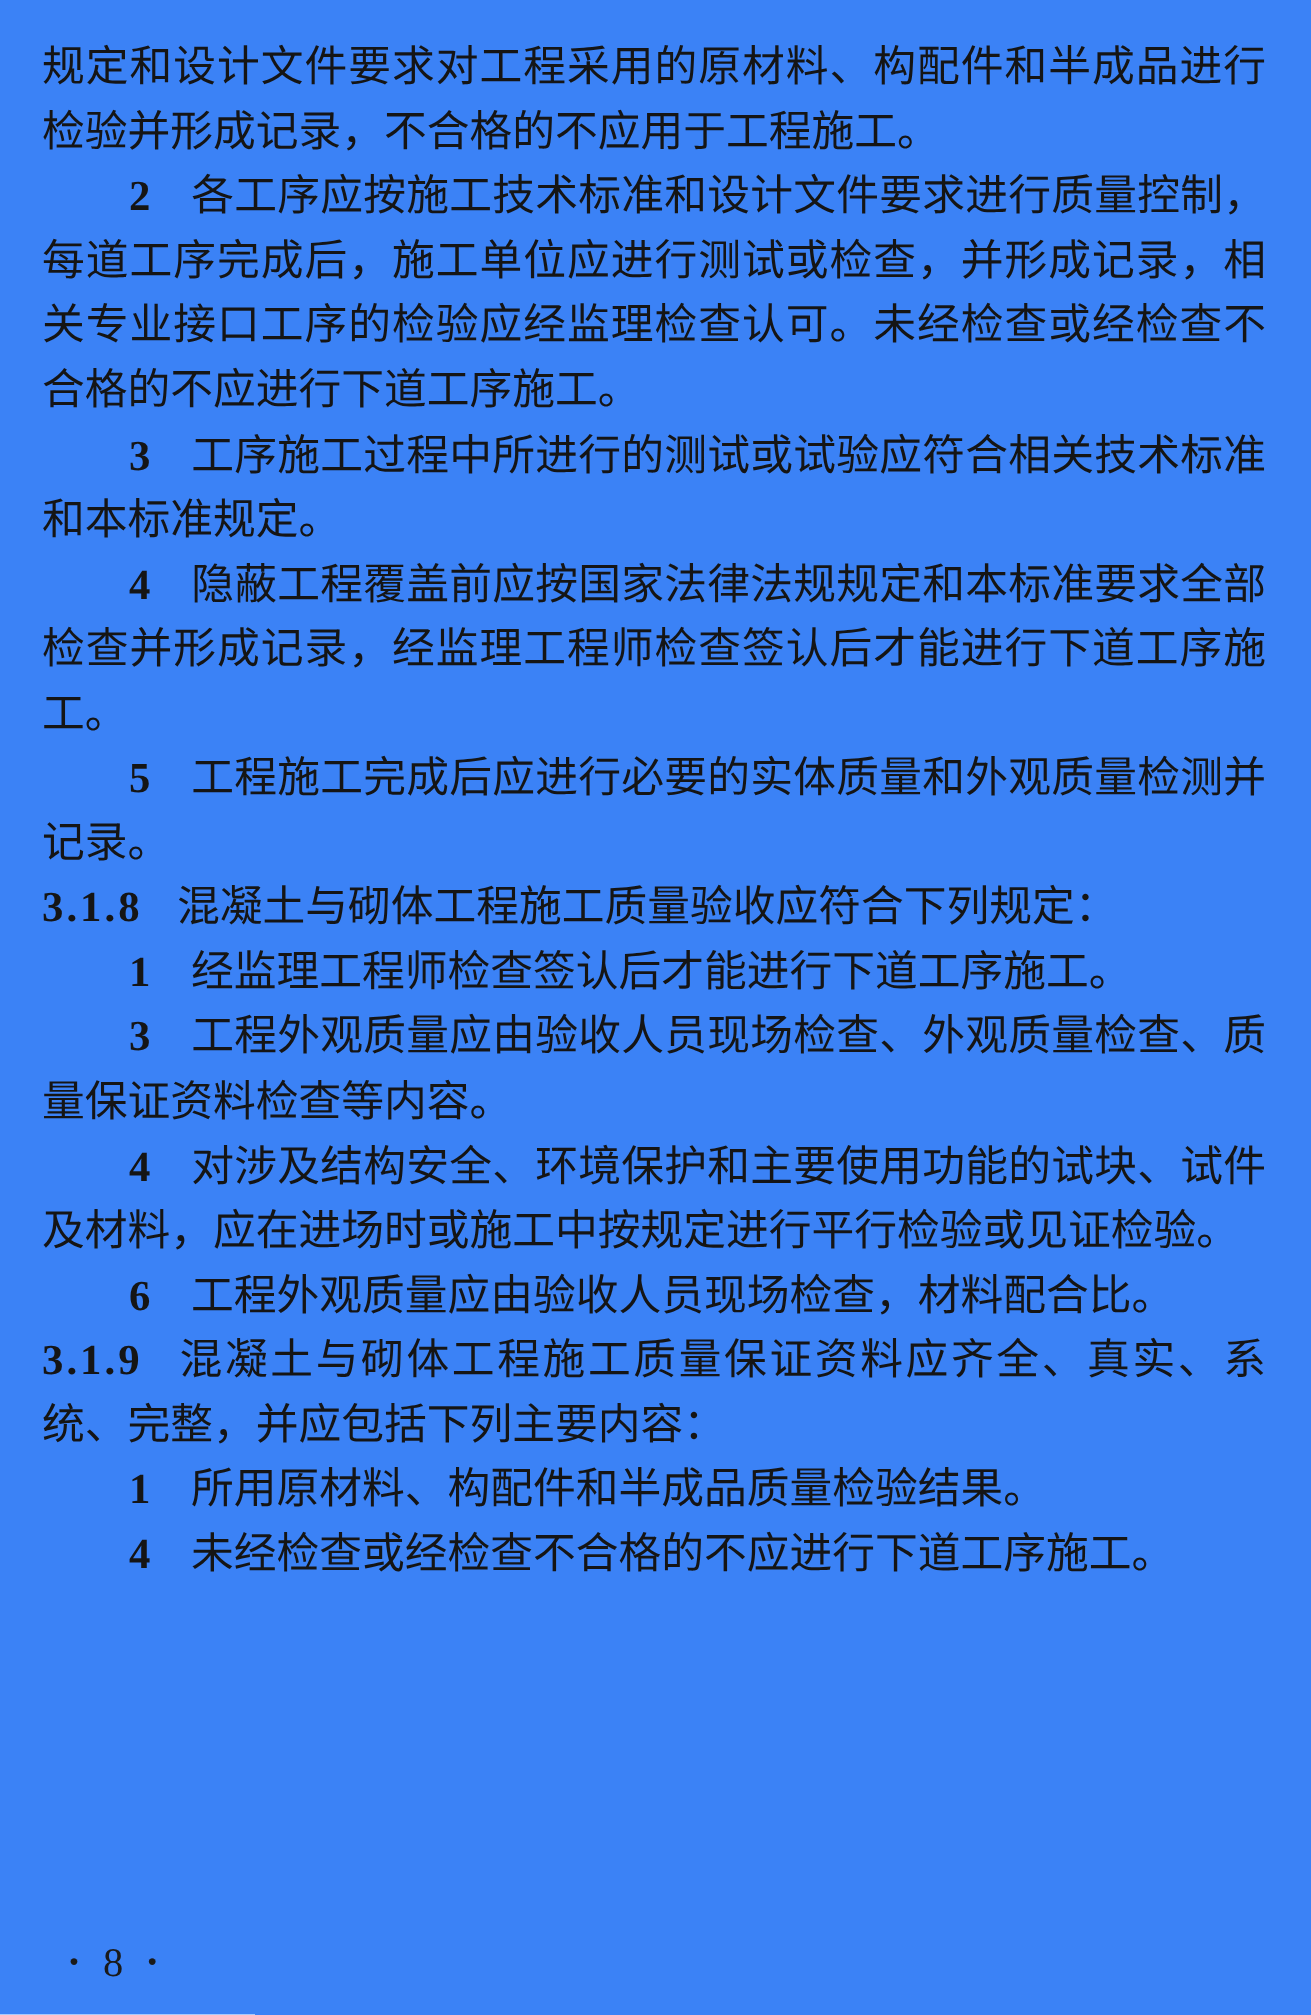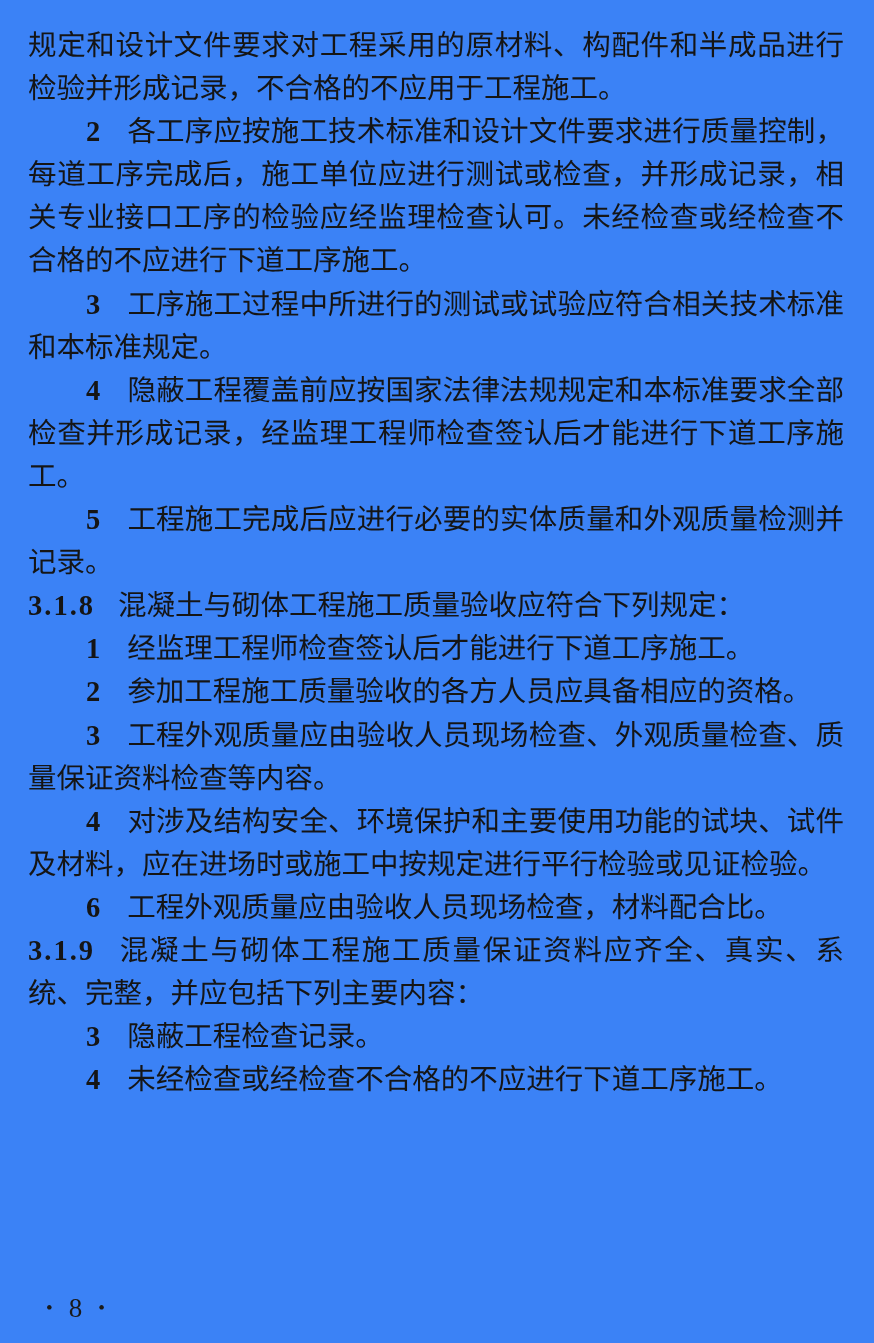--- a/index.html
+++ b/index.html
@@ -70,32 +70,31 @@
   <p class="para item"><span class="num">3</span><span>工序施工过程中所进行的测试或试验应符合相关技术标准和本标准规定。</span></p>
 
   <p class="para item"><span class="num">4</span><span>隐蔽工程覆盖前应按国家法律法规规定和本标准要求全部检查并形成记录，经监理工程师检查签认后才能进行下道工序施工。</span></p>
 
   <p class="para item"><span class="num">5</span><span>工程施工完成后应进行必要的实体质量和外观质量检测并记录。</span></p>
 
   <p class="para section"><span class="num">3.1.8</span><span>混凝土与砌体工程施工质量验收应符合下列规定：</span></p>
 
   <p class="para item"><span class="num">1</span><span>经监理工程师检查签认后才能进行下道工序施工。</span></p>
 
-  <p class="para item"><span class="num">2</span><span>参加工程施工质量验收的各方人员应具备相应的资格。</span></p>
 
   <p class="para item"><span class="num">3</span><span>工程外观质量应由验收人员现场检查、外观质量检查、质量保证资料检查等内容。</span></p>
 
   <p class="para item"><span class="num">4</span><span>对涉及结构安全、环境保护和主要使用功能的试块、试件及材料，应在进场时或施工中按规定进行平行检验或见证检验。</span></p>
 
 
   <p class="para item"><span class="num">6</span><span>工程外观质量应由验收人员现场检查，材料配合比。</span></p>
 
   <p class="para section"><span class="num">3.1.9</span><span>混凝土与砌体工程施工质量保证资料应齐全、真实、系统、完整，并应包括下列主要内容：</span></p>
 
+  <p class="para item"><span class="num">1</span><span>所用原材料、构配件和半成品质量检验结果。</span></p>
 
 
-  <p class="para item"><span class="num">3</span><span>隐蔽工程检查记录。</span></p>
 
   <p class="para item"><span class="num">4</span><span>未经检查或经检查不合格的不应进行下道工序施工。</span></p>
 
   <div class="footer"><span class="bullet">•</span><span class="pageno">8</span><span class="bullet">•</span></div>
 
 </div>
 
 </body></html>

